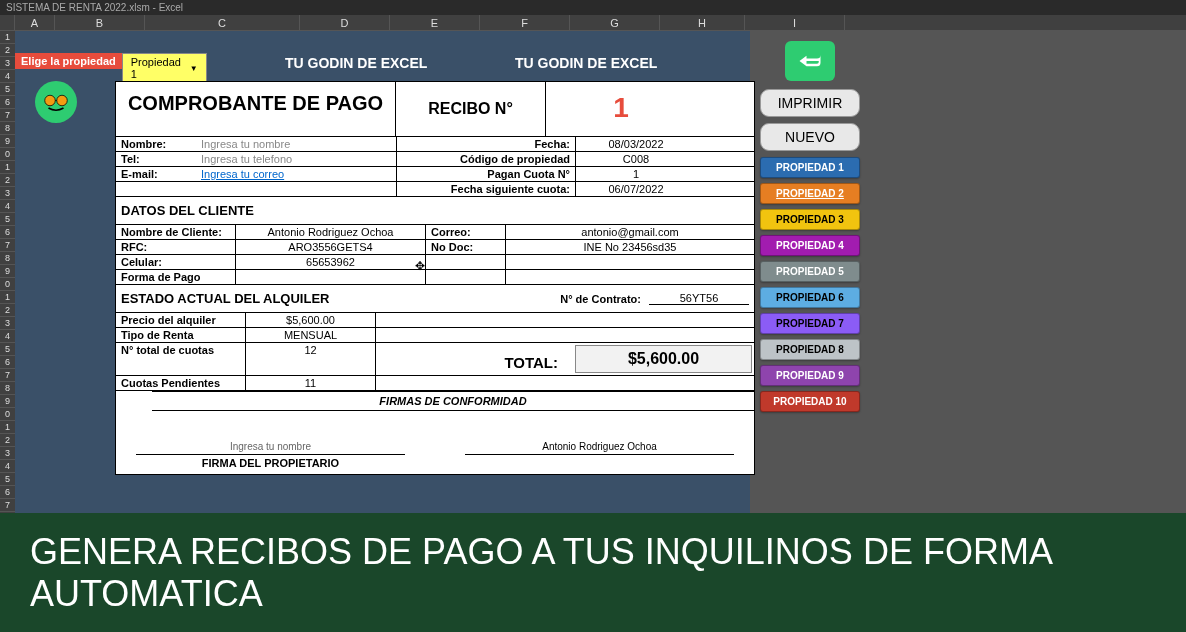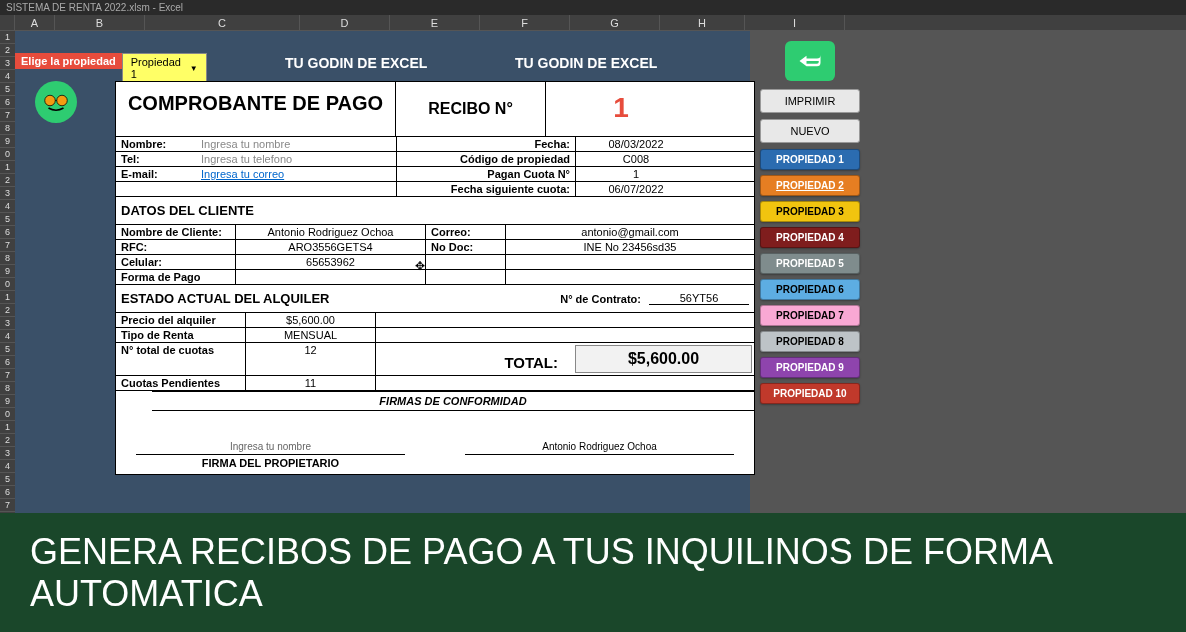--- a/index.html
+++ b/index.html
@@ -50,21 +50,21 @@
 .firmas-title { text-align: center; font-weight: bold; font-style: italic; padding: 3px; border-top: 1px solid #000; border-bottom: 1px solid #000; margin-left: 36px; }
 .sign-area { display: flex; padding: 30px 20px 5px; }
 .sign-col { flex: 1; text-align: center; }
 .sign-name { border-bottom: 1px solid #000; padding-bottom: 2px; font-size: 10px; color: #666; }
 .sign-name.filled { color: #000; }
 .sign-label { font-weight: bold; font-size: 11px; padding-top: 2px; }
 .sign-gap { width: 60px; }
 .side-panel { width: 120px; padding: 10px; background: #555; }
 .btn-back { width: 50px; height: 40px; background: #2ecc71; border-radius: 6px; display: flex; align-items: center; justify-content: center; margin: 0 auto 8px; cursor: pointer; }
 .btn-back svg { width: 28px; height: 20px; }
-.btn-action { background: #e8e8e8; border: 1px solid #999; padding: 5px; text-align: center; font-size: 11px; margin-bottom: 6px; cursor: pointer; border-radius: 3px; }
+.btn-action { background: #e8e8e8; border: 1px solid #999; padding: 5px; text-align: center; font-size: 14px; margin-bottom: 6px; cursor: pointer; border-radius: 9px; }
 .btn-prop { padding: 4px; text-align: center; font-size: 10px; font-weight: bold; margin-bottom: 5px; cursor: pointer; border-radius: 3px; border: 1px solid rgba(0,0,0,0.3); box-shadow: 0 1px 2px rgba(0,0,0,0.3); }
 .banner { position: absolute; bottom: 0; left: 0; right: 0; background: #1a472a; color: #fff; font-size: 36px; padding: 18px 30px; font-family: 'Segoe UI', Arial, sans-serif; line-height: 1.15; }
 .cursor-icon { position: absolute; top: 228px; left: 400px; font-size: 12px; color: #000; pointer-events: none; }
 </style>
 </head>
 <body>
 
 <div class="top-bar">SISTEMA DE RENTA 2022.xlsm - Excel</div>
 
 <div class="col-headers" id="col-headers">
@@ -265,24 +265,24 @@
       <svg viewBox="0 0 32 20">
           <path d="M4 10 L12 4 L12 7 L24 7 Q28 7 28 3 L28 12 Q28 16 24 16 L12 16 L12 13 L12 16 L4 10 Z M12 13 L24 13 Q26 13 26 11 L26 10 L12 10 Z" fill="#fff"></path>
         </svg>
     </div>
     <div class="btn-action">IMPRIMIR</div>
     <div class="btn-action">NUEVO</div>
     <div id="prop-buttons">
         <div class="btn-prop" style="background: rgb(43, 108, 176); color: rgb(255, 255, 255);">PROPIEDAD 1</div>
         <div class="btn-prop" style="background: rgb(230, 126, 34); color: rgb(255, 255, 255); text-decoration: underline;">PROPIEDAD 2</div>
         <div class="btn-prop" style="background: rgb(241, 196, 15); color: rgb(0, 0, 0);">PROPIEDAD 3</div>
-        <div class="btn-prop" style="background: #7f1d1d; color: rgb(255, 255, 255);">PROPIEDAD 4</div>
+        <div class="btn-prop" style="background: #a21caf; color: rgb(255, 255, 255);">PROPIEDAD 4</div>
         <div class="btn-prop" style="background: rgb(127, 140, 141); color: rgb(255, 255, 255);">PROPIEDAD 5</div>
         <div class="btn-prop" style="background: rgb(93, 173, 226); color: rgb(0, 0, 0);">PROPIEDAD 6</div>
-        <div class="btn-prop" style="background: #f9a8d4; color: rgb(0, 0, 0);">PROPIEDAD 7</div>
+        <div class="btn-prop" style="background: #8b5cf6; color: rgb(0, 0, 0);">PROPIEDAD 7</div>
         <div class="btn-prop" style="background: rgb(189, 195, 199); color: rgb(0, 0, 0);">PROPIEDAD 8</div>
         <div class="btn-prop" style="background: rgb(142, 68, 173); color: rgb(255, 255, 255);">PROPIEDAD 9</div>
         <div class="btn-prop" style="background: rgb(192, 57, 43); color: rgb(255, 255, 255);">PROPIEDAD 10</div>
       </div>
   </div>
 </div>
 
 <div class="banner">GENERA RECIBOS DE PAGO A TUS INQUILINOS DE FORMA AUTOMATICA</div>
 
 </body></html>

